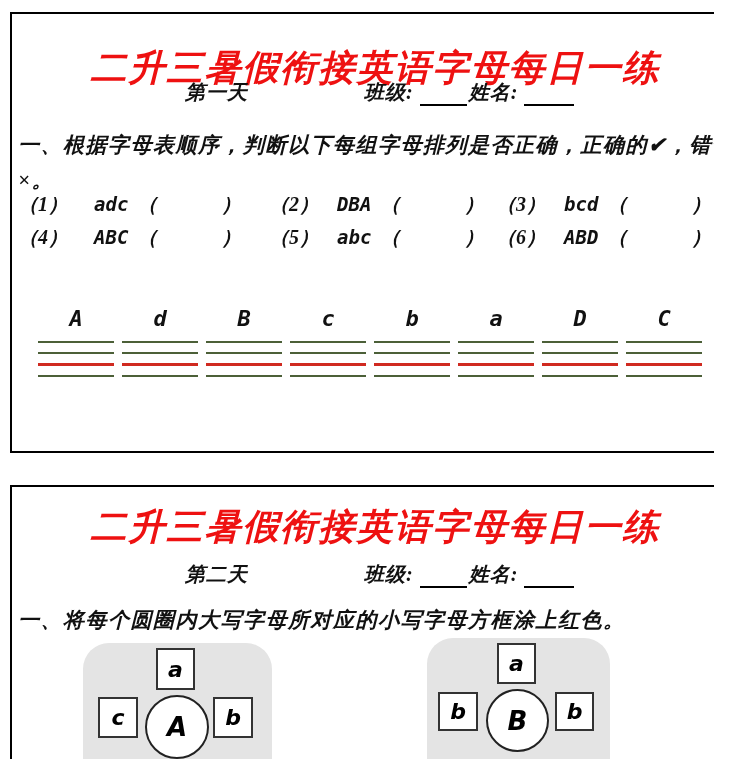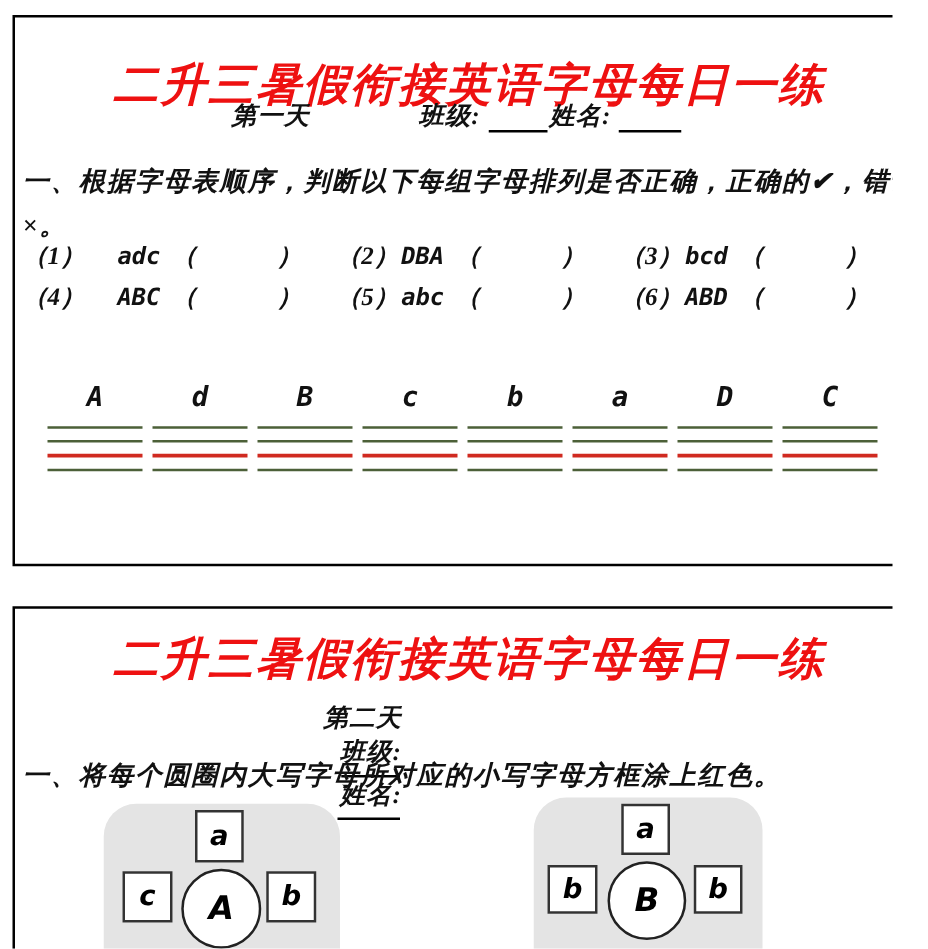--- a/index.html
+++ b/index.html
@@ -26,22 +26,22 @@
     font-size:36px;font-weight:900;letter-spacing:2px;color:var(--title-red);
   }
   #page1 .page-title{top:30px;}
   #page2 .page-title{top:16px;}
 
   .header-row{
     position:absolute;left:173px;display:flex;align-items:flex-end;
     font-size:20px;font-weight:700;letter-spacing:1px;white-space:nowrap;
   }
   #page1 .header-row{top:65px;}
-  #page2 .header-row{top:74px;flex-direction:column;}
-  .class-label{margin-left:87px;}
+  #page2 .header-row{top:74px;}
+  .class-label{margin-left:116px;}
   .blank{
     display:inline-block;width:47px;height:5px;
     border-bottom:2px solid #000;margin:0 2px 0 6px;
   }
   .blank.name-blank{width:50px;}
 
   .question{
     position:absolute;left:6px;margin:0;font-size:21px;font-weight:700;
     letter-spacing:1.5px;white-space:nowrap;
   }
@@ -51,21 +51,21 @@
   #p2-q1{top:119px;}
 
   .opt-row{position:absolute;left:6px;display:flex;font-size:20px;font-weight:700;}
   #opt-row-1{top:177px;}
   #opt-row-2{top:210px;}
   .opt{display:flex;align-items:baseline;box-sizing:border-box;}
   .opt.c1{width:251px;}
   .opt.c2{width:227px;}
   .opt .letters{
     font-family:"DejaVu Sans Mono","Liberation Mono",monospace;
-    font-weight:700;font-size:19px;margin-left:2px;
+    font-weight:700;font-size:19px;margin-left:18px;
   }
   .opt.lead .letters{margin-left:26px;}
   .paren{margin-left:9px;}
   .answer-gap{display:inline-block;width:64px;}
 
   .writing{
     position:absolute;left:26px;top:292px;width:664px;display:flex;gap:8px;
   }
   .wcol{flex:1;display:flex;flex-direction:column;align-items:center;}
   .wletter{

